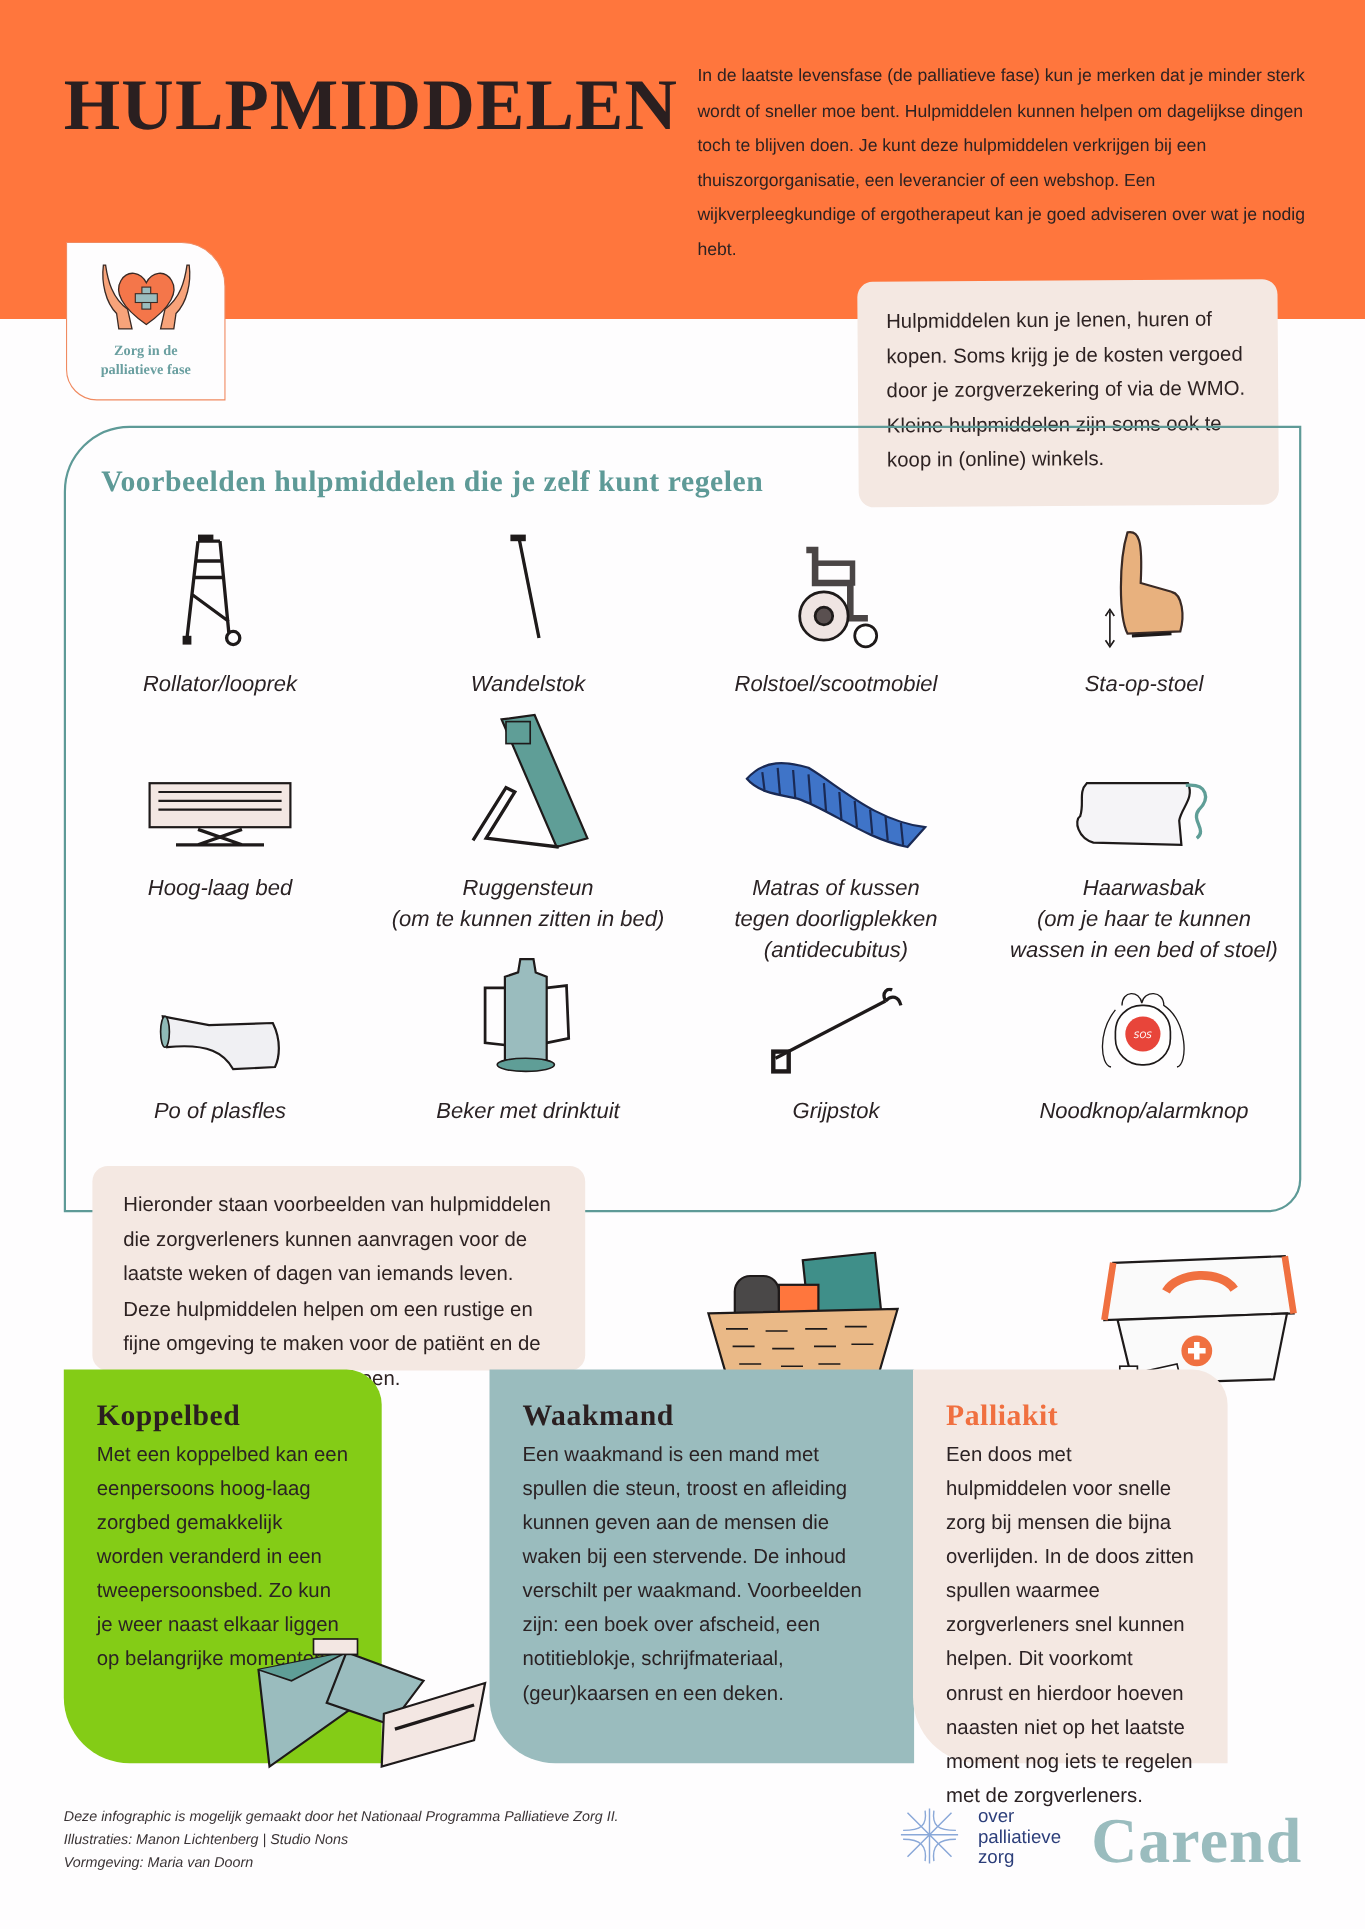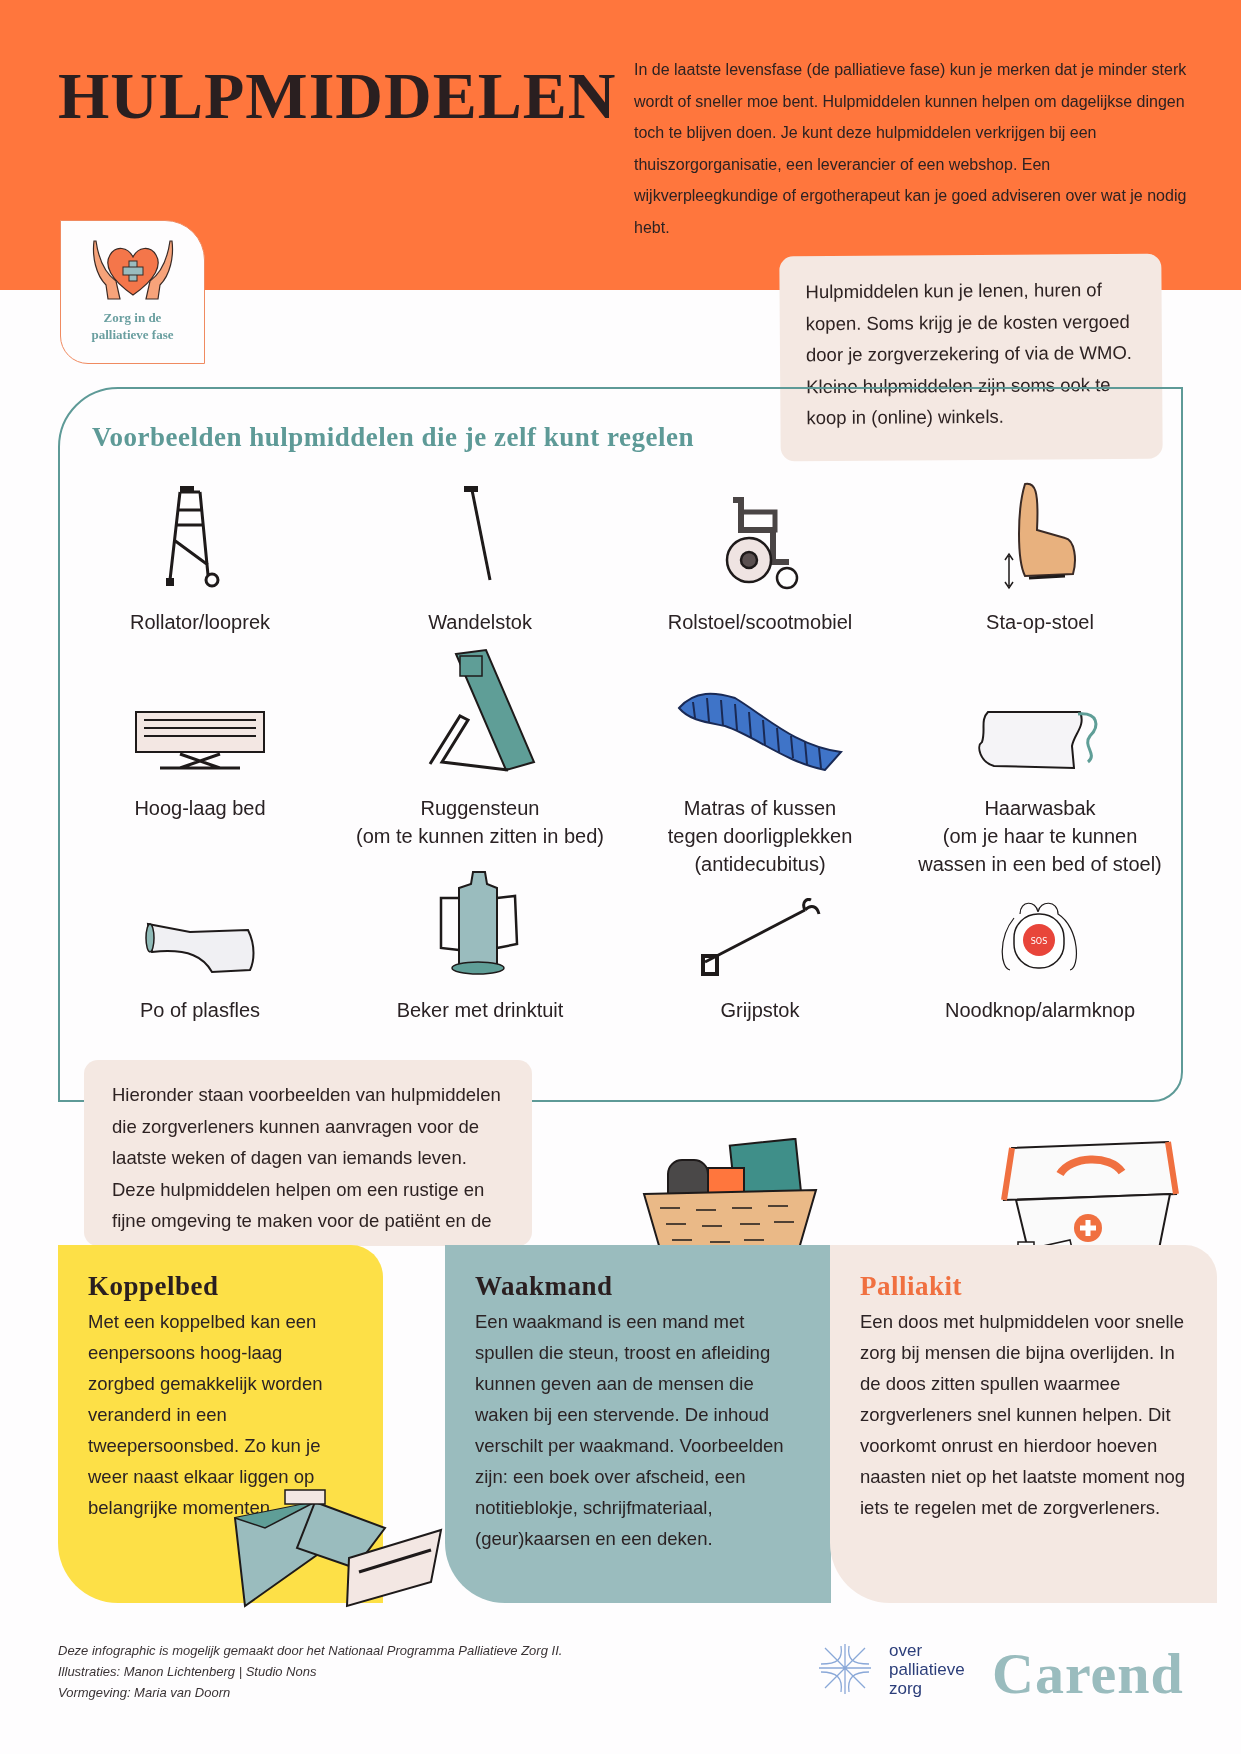--- a/index.html
+++ b/index.html
@@ -20,37 +20,37 @@
 
     .note-top { position: absolute; left: 780px; top: 255px; width: 382px; height: 205px; background: #f4e8e2;
       border-radius: 14px 14px 14px 14px; transform: rotate(-0.4deg); padding: 20px 26px; font-size: 18.5px; line-height: 31.5px; color: #2d2222; }
 
     
     .frame { position: absolute; left: 58px; top: 387px; width: 1125px; height: 715px; border: 2.5px solid #5e9a97;
       border-radius: 60px 0 30px 0; }
     .section-title { position: absolute; left: 92px; top: 422px; font-size: 27px; font-weight: bold; color: #5e9a97; letter-spacing: 0.5px; }
 
     .grid { position: absolute; left: 60px; top: 470px; width: 1120px; }
-    .item { position: absolute; width: 280px; text-align: center; }
+    .item { position: absolute; width: 280px; text-align: center; font-style: italic; }
     .item .pic { height: 120px; display: flex; align-items: flex-end; justify-content: center; }
     .item .label { margin-top: 18px; font-size: 20px; line-height: 28px; color: #2a2224; }
 
     
     .note-mid { position: absolute; left: 84px; top: 1060px; width: 448px; height: 186px; background: #f4e8e2;
       border-radius: 14px; padding: 19px 28px; font-size: 18.5px; line-height: 31.5px; color: #2d2222; }
 
     
     .card { position: absolute; top: 1245px; height: 358px; padding: 26px 30px; }
     .card h3 { font-size: 27px; font-weight: bold; margin-bottom: 4px; letter-spacing: 0.5px; }
     .card p { font-size: 18.5px; line-height: 31px; color: #2b2224; }
-    .card-koppelbed { left: 58px; width: 325px; background: #fde047; border-radius: 0 32px 0 60px; }
+    .card-koppelbed { left: 58px; width: 289px; background: #84cc16; border-radius: 0 32px 0 60px; }
     .card-koppelbed h3 { color: #2a1f20; }
     .card-waakmand { left: 445px; width: 386px; background: #9abcbe; border-radius: 0 0 0 60px; }
     .card-waakmand h3 { color: #2a1f20; }
-    .card-palliakit { left: 830px; width: 387px; background: #f4e8e2; border-radius: 0 32px 0 60px; }
+    .card-palliakit { left: 830px; width: 286px; background: #f4e8e2; border-radius: 0 32px 0 60px; }
     .card-palliakit h3 { color: #f07040; }
 
     
     .credits { position: absolute; left: 58px; top: 1640px; font-size: 13px; line-height: 21px; font-style: italic; color: #3a3335; }
     .opz-logo { position: absolute; left: 815px; top: 1640px; display: flex; align-items: center; gap: 14px; }
     .opz-text { font-size: 17px; line-height: 19px; color: #2c3e7a; }
     .carend { position: absolute; left: 992px; top: 1640px; font-size: 58px; font-weight: bold; color: #9abcbe; letter-spacing: 1px; }
   </style>
 </head>
 <body>

